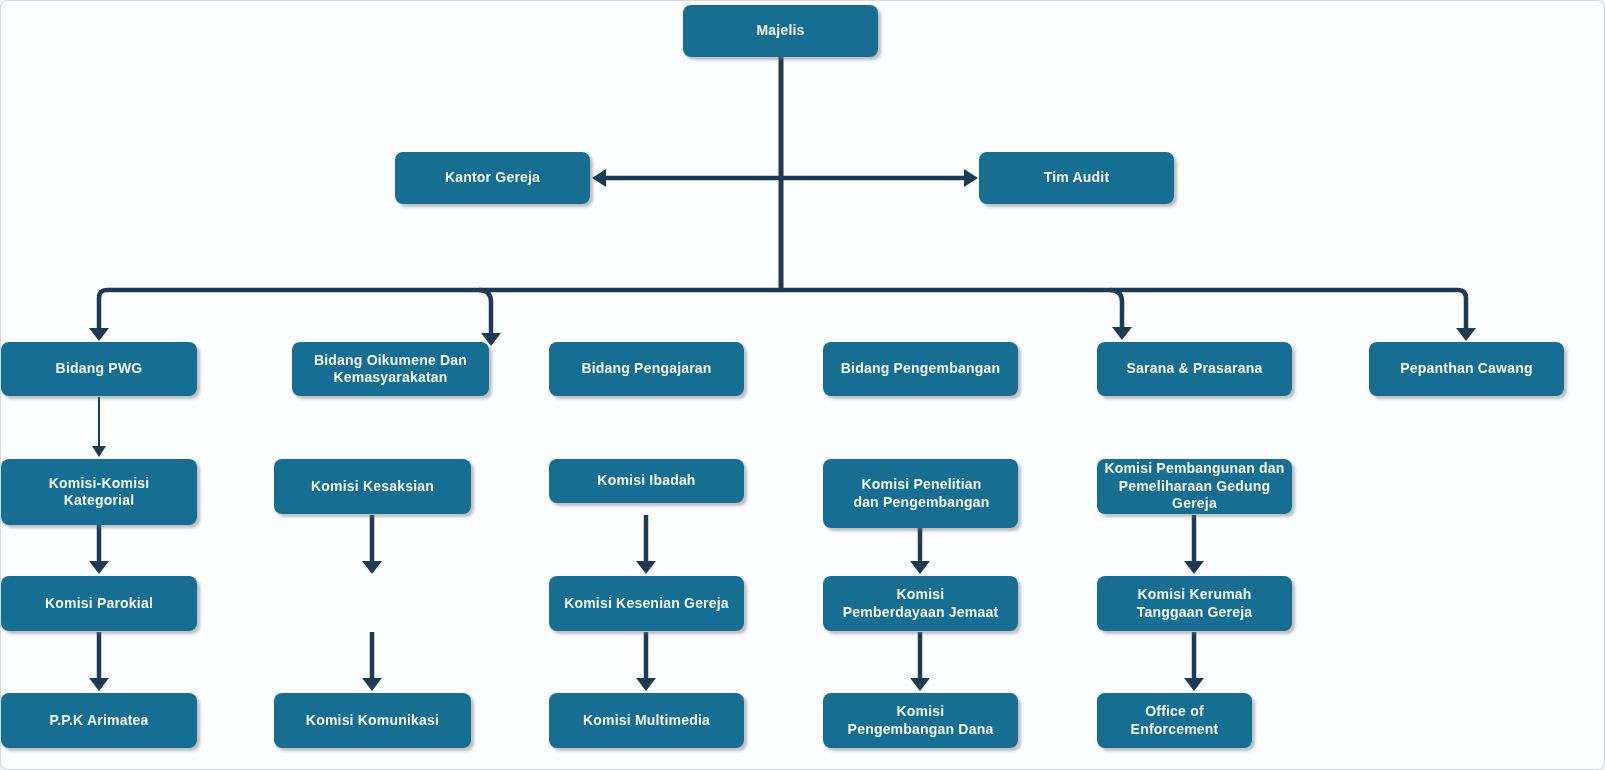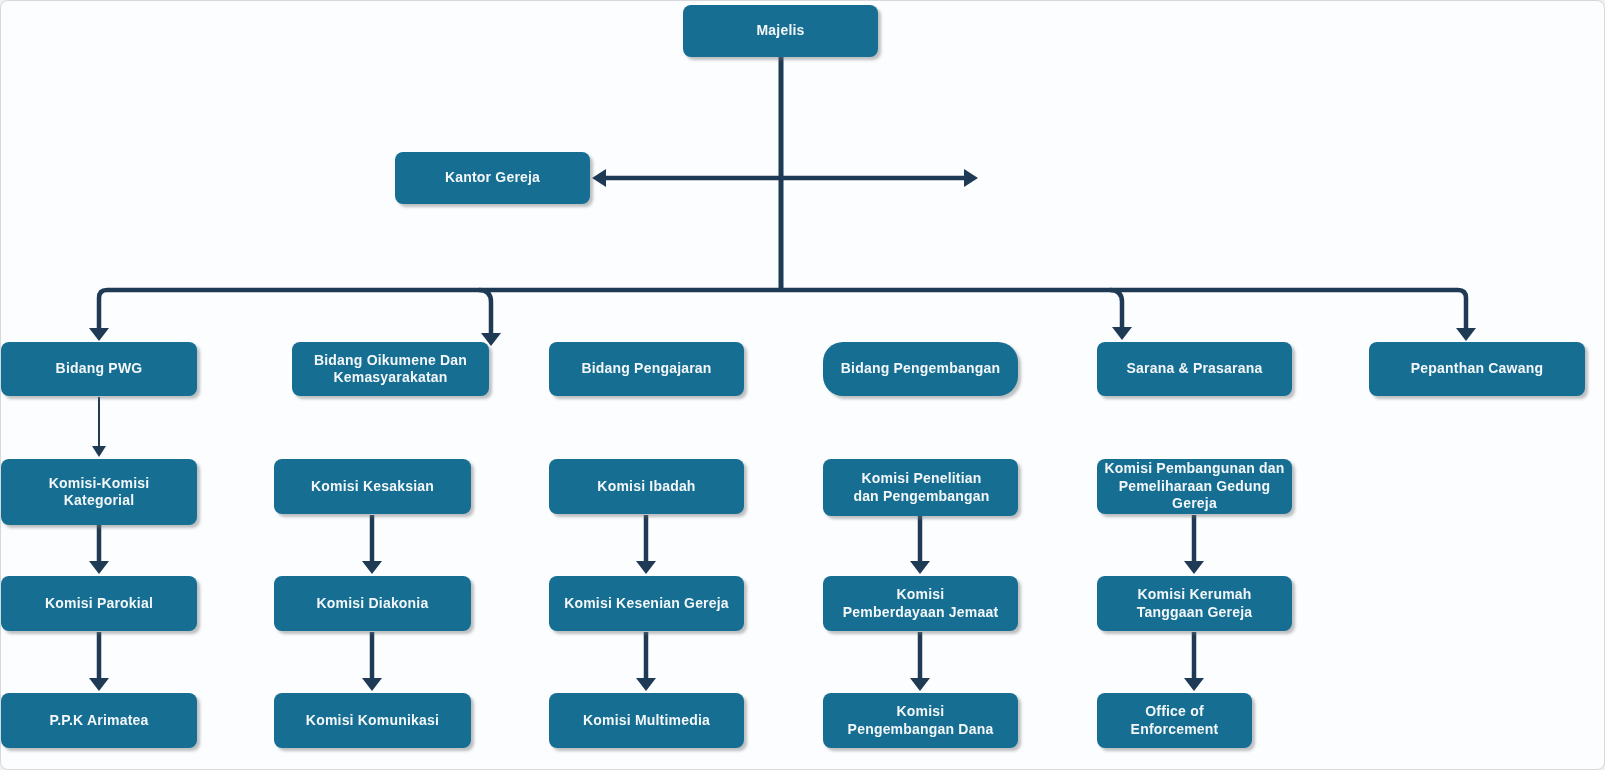--- a/index.html
+++ b/index.html
@@ -72,40 +72,40 @@
     <polygon class="ah" points="88,677 108,677 98,690"></polygon>
     <polygon class="ah" points="361,677 381,677 371,690"></polygon>
     <polygon class="ah" points="635,677 655,677 645,690"></polygon>
     <polygon class="ah" points="909,677 929,677 919,690"></polygon>
     <polygon class="ah" points="1183,677 1203,677 1193,690"></polygon>
   </svg>
 
   <div class="node" style="left:394px;top:151px;width:195px;height:52px;">Kantor Gereja</div>
 
   <div class="node" style="left:682px;top:4px;width:195px;height:52px;">Majelis</div>
+  <div class="node" style="left:978px;top:151px;width:195px;height:52px;">Tim Audit</div>
 
   <div class="node" style="left:0px;top:341px;width:196px;height:54px;">Bidang PWG</div>
   <div class="node" style="left:273px;top:341px;width:197px;height:54px;margin-left:18px;">Bidang Oikumene Dan
 Kemasyarakatan</div>
   <div class="node" style="left:548px;top:341px;width:195px;height:54px;">Bidang Pengajaran</div>
-  <div class="node" style="left:822px;top:341px;width:195px;height:54px;border-radius:20px;">Bidang Pengembangan</div>
+  <div class="node" style="left:822px;top:341px;width:195px;height:54px;">Bidang Pengembangan</div>
   <div class="node" style="left:1096px;top:341px;width:195px;height:54px;">Sarana &amp; Prasarana</div>
-  <div class="node" style="left:1368px;top:341px;width:216px;height:54px;">Pepanthan Cawang</div>
+  <div class="node" style="left:1368px;top:341px;width:195px;height:54px;">Pepanthan Cawang</div>
 
   <div class="node" style="left:0px;top:458px;width:196px;height:66px;">Komisi-Komisi
 Kategorial</div>
   <div class="node" style="left:273px;top:458px;width:197px;height:55px;">Komisi Kesaksian</div>
-  <div class="node" style="left:548px;top:458px;width:195px;height:55px;">Komisi Ibadah</div>
-  <div class="node" style="left:822px;top:458px;width:195px;height:57px;padding-left:8px;">Komisi Penelitian
+  <div class="node" style="left:548px;top:458px;width:195px;height:44px;">Komisi Ibadah</div>
+  <div class="node" style="left:822px;top:458px;width:195px;height:69px;padding-left:8px;">Komisi Penelitian
 dan Pengembangan</div>
   <div class="node" style="left:1096px;top:458px;width:195px;height:55px;">Komisi Pembangunan dan
 Pemeliharaan Gedung Gereja</div>
 
   <div class="node" style="left:0px;top:575px;width:196px;height:55px;">Komisi Parokial</div>
-  <div class="node" style="left:273px;top:575px;width:197px;height:55px;">Komisi Diakonia</div>
   <div class="node" style="left:548px;top:575px;width:195px;height:55px;">Komisi Kesenian Gereja</div>
   <div class="node" style="left:822px;top:575px;width:195px;height:55px;">Komisi
 Pemberdayaan Jemaat</div>
   <div class="node" style="left:1096px;top:575px;width:195px;height:55px;">Komisi Kerumah
 Tanggaan Gereja</div>
 
   <div class="node" style="left:0px;top:692px;width:196px;height:55px;">P.P.K Arimatea</div>
   <div class="node" style="left:273px;top:692px;width:197px;height:55px;">Komisi Komunikasi</div>
   <div class="node" style="left:548px;top:692px;width:195px;height:55px;">Komisi Multimedia</div>
   <div class="node" style="left:822px;top:692px;width:195px;height:55px;">Komisi

